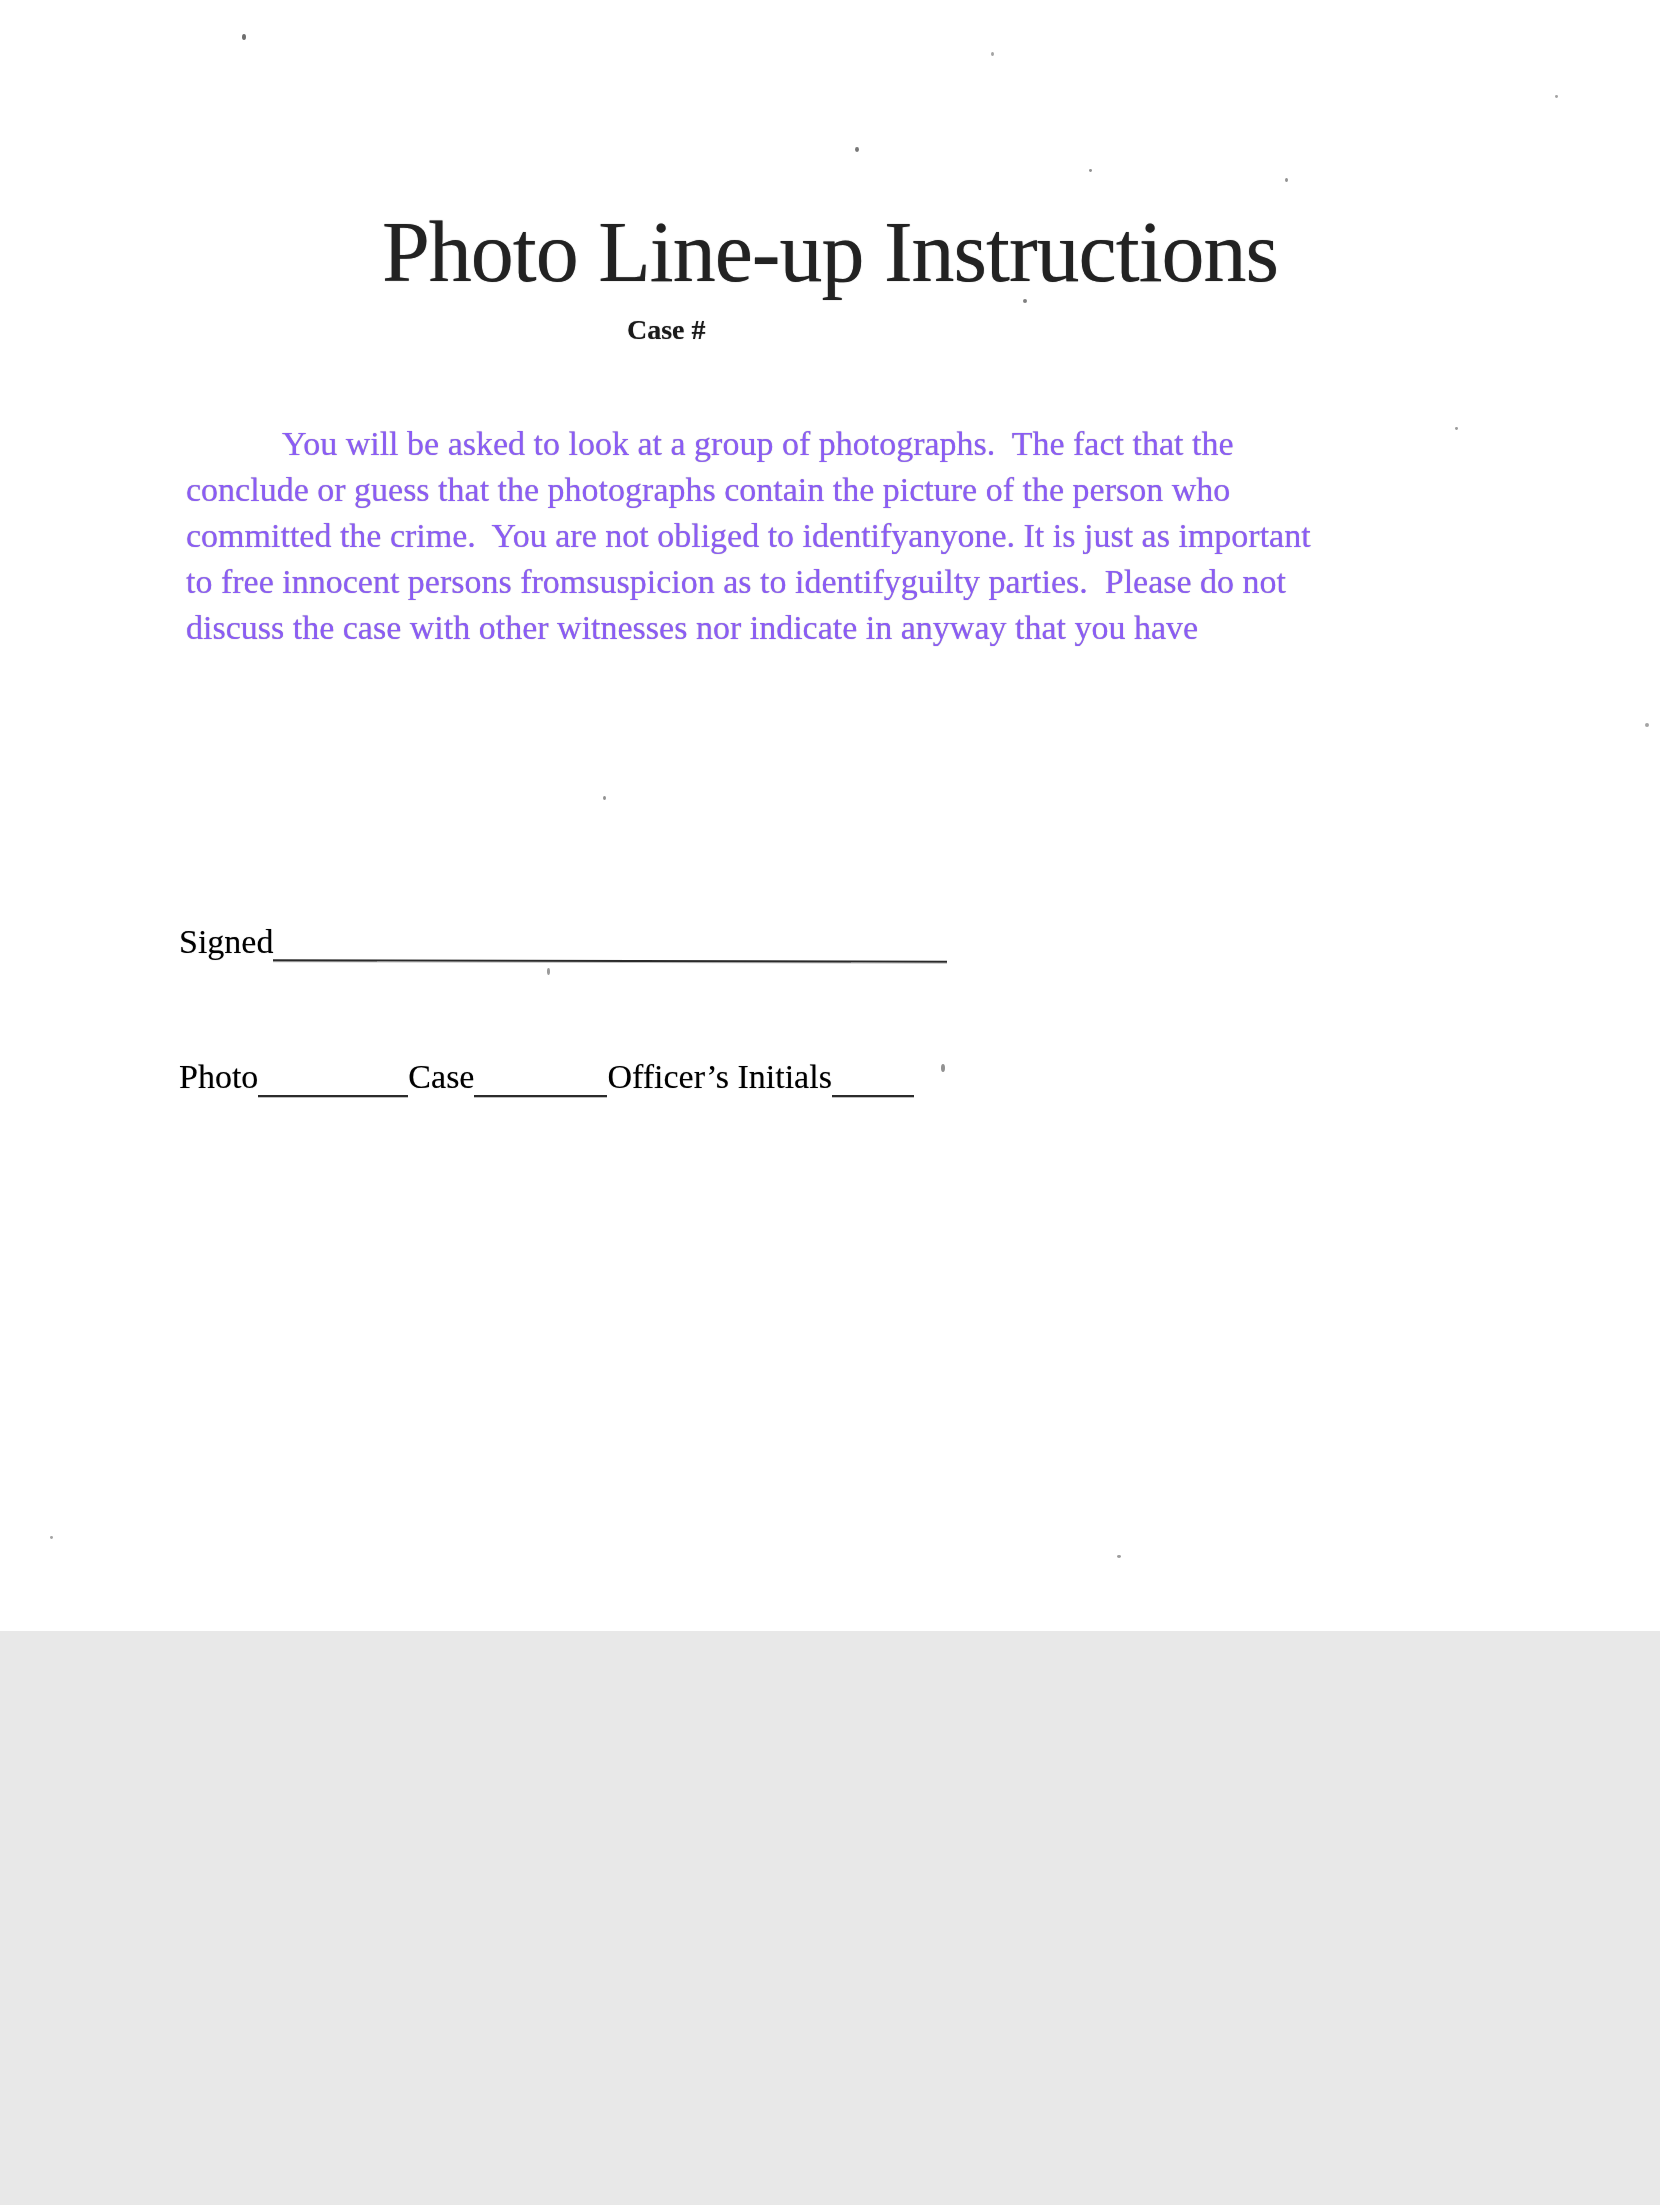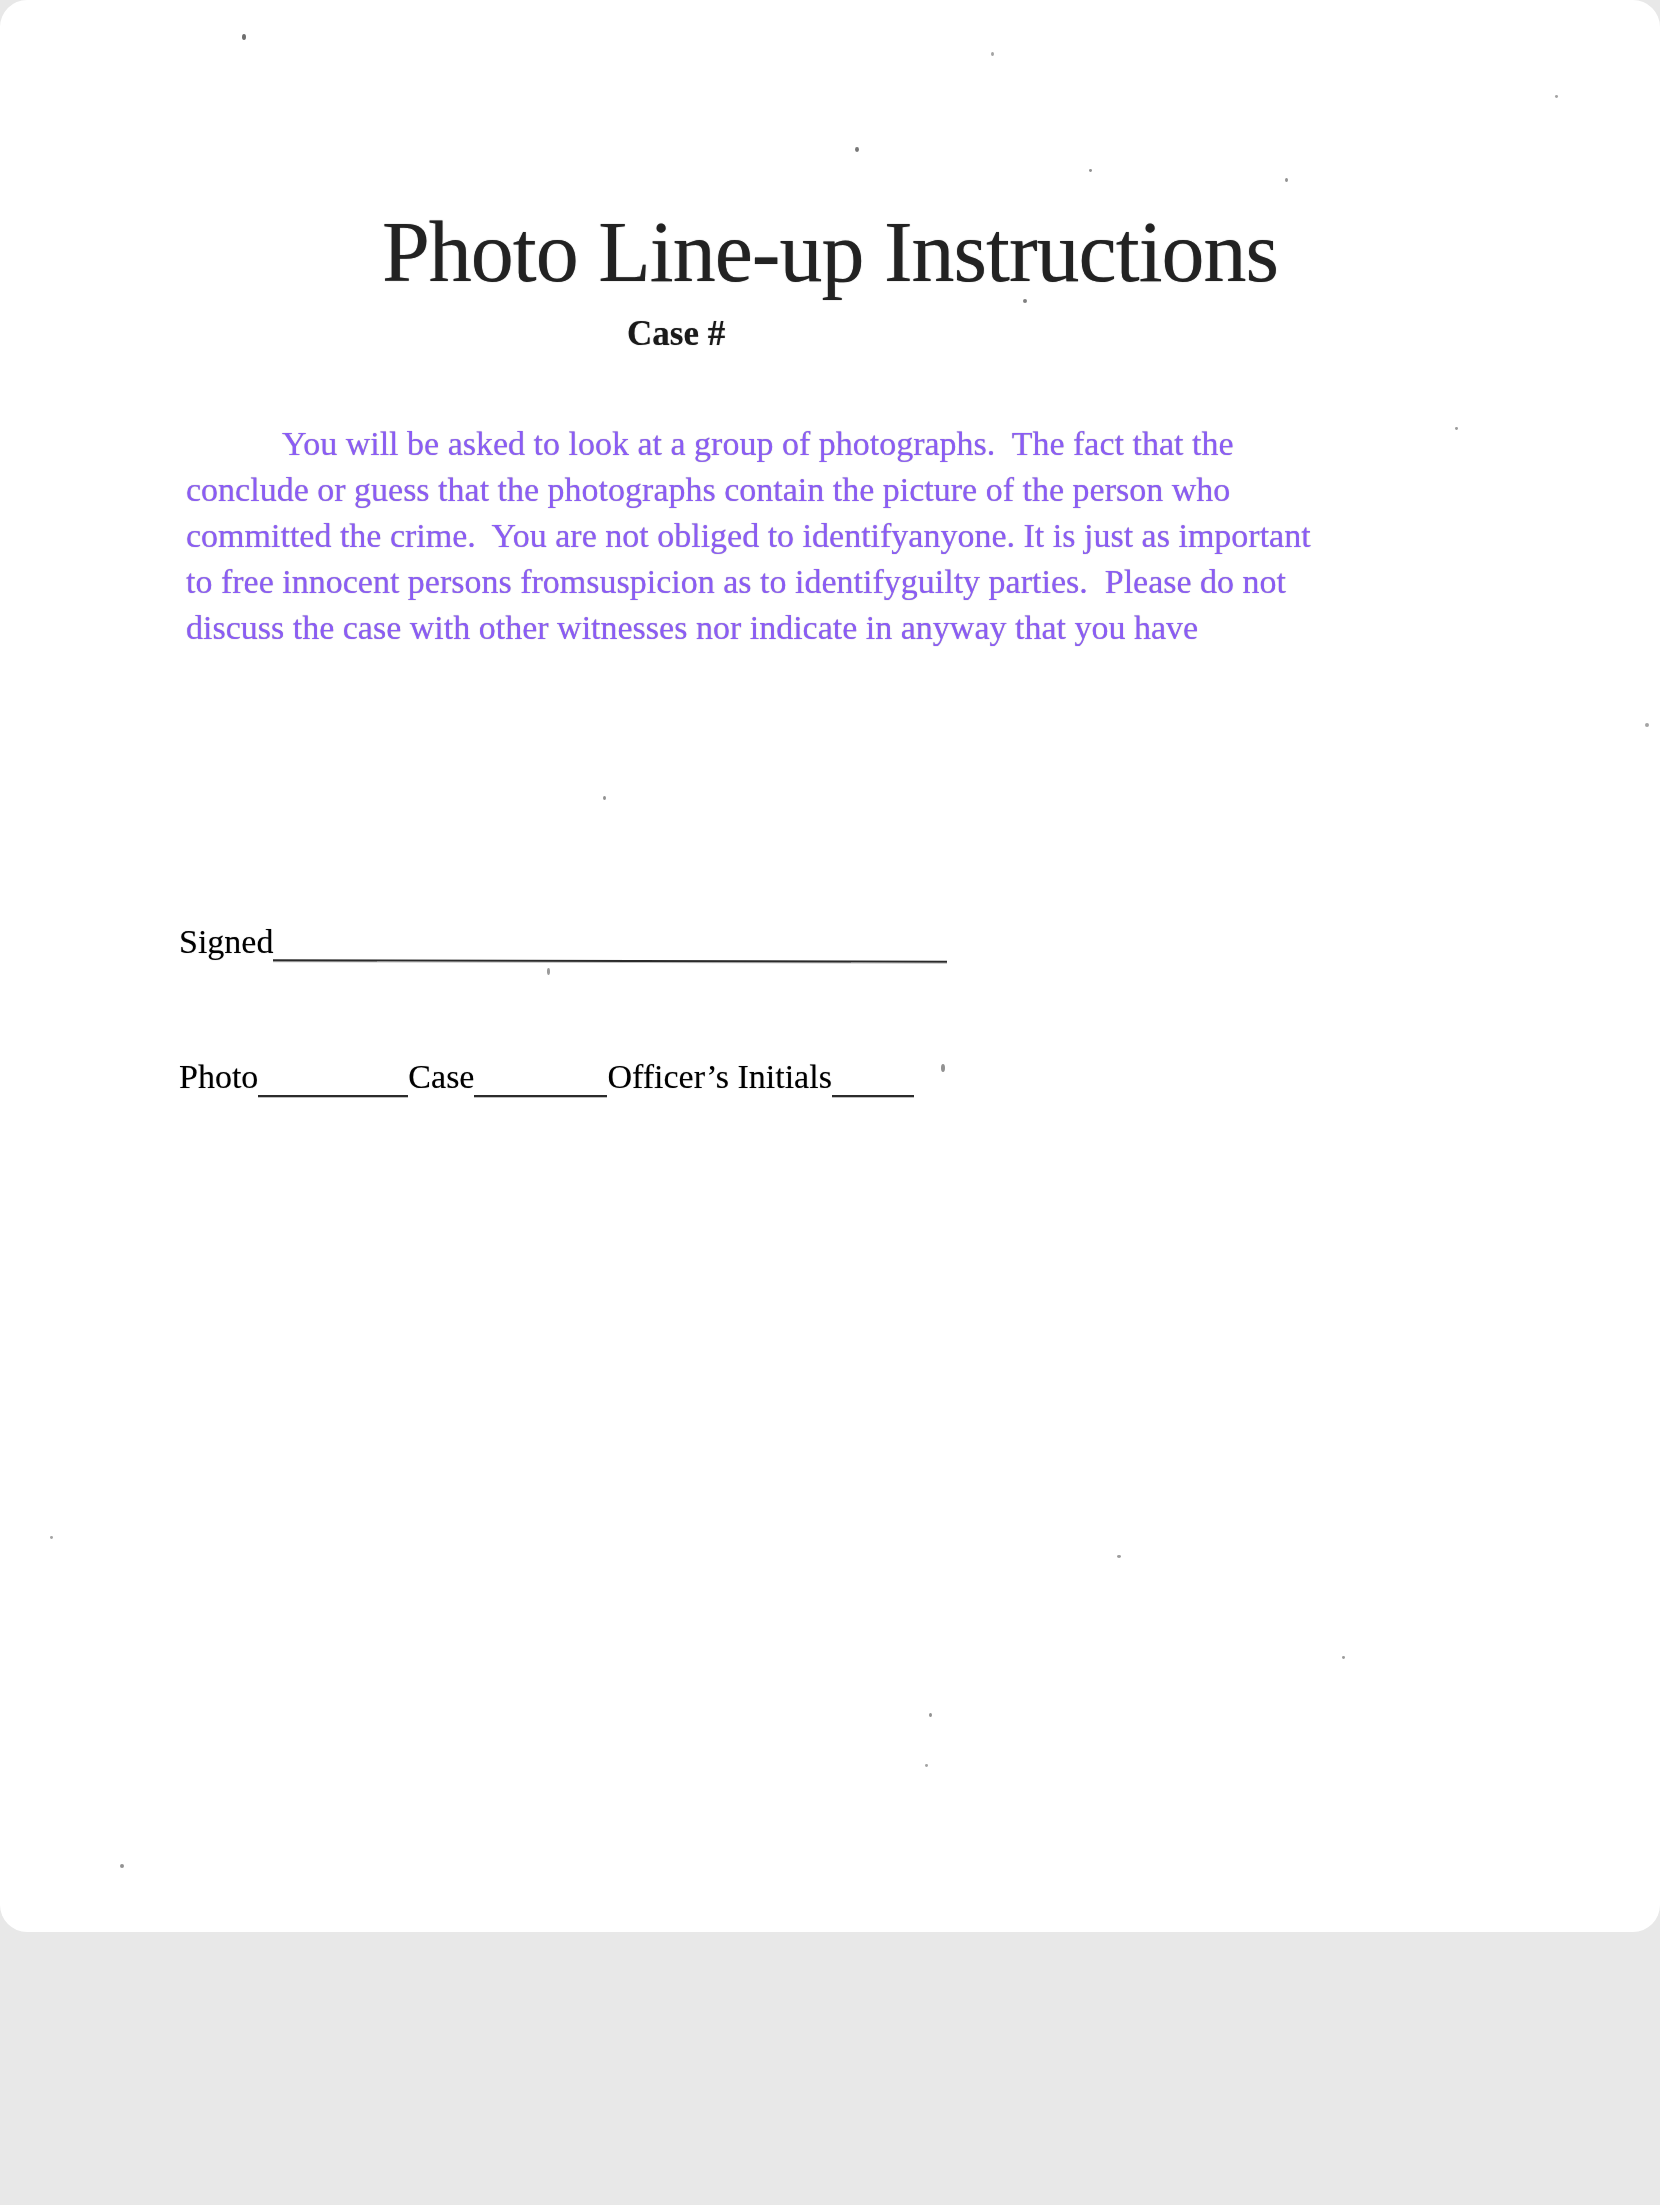--- a/index.html
+++ b/index.html
@@ -3,45 +3,44 @@
 <meta charset="utf-8">
 <style>
   html, body {
     margin: 0;
     padding: 0;
     background: #e8e8e8;
   }
   .page {
     position: relative;
     width: 1660px;
-    height: 1932px;
+    height: 1631px;
     margin: 0 auto;
     background: #ffffff;
     overflow: hidden;
     font-family: "Liberation Serif", serif;
     color: #1c1c1c;
-    border-radius: 27px;
   }
   .doc-title {
     position: absolute;
     top: 202px;
     left: 0;
     width: 1660px;
     text-align: center;
     font-size: 86px;
     letter-spacing: -1px;
     color: #222;
     text-shadow: 0 0 1px rgba(0,0,0,0.55);
     white-space: pre;
   }
   .doc-subtitle {
     position: absolute;
     top: 314px;
     left: 627px;
-    font-size: 35px;
+    font-size: 28px;
     font-weight: bold;
     color: #1a1a1a;
     text-shadow: 0 0 1px rgba(0,0,0,0.45);
     white-space: pre;
   }
   .body-text {
     position: absolute;
     top: 421px;
     left: 186px;
     width: 1372px;

